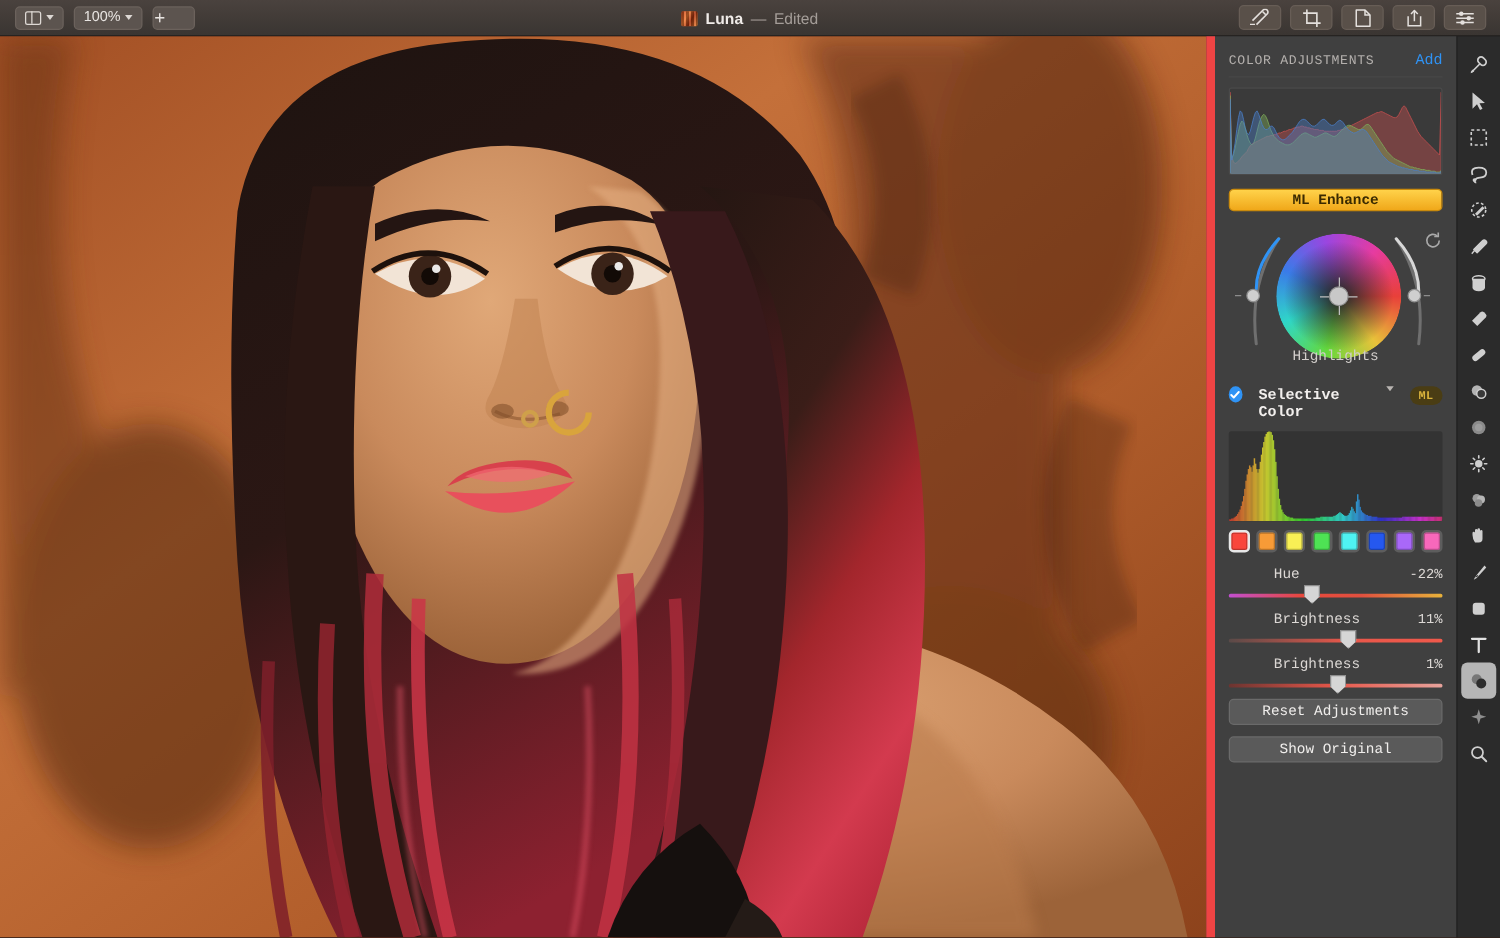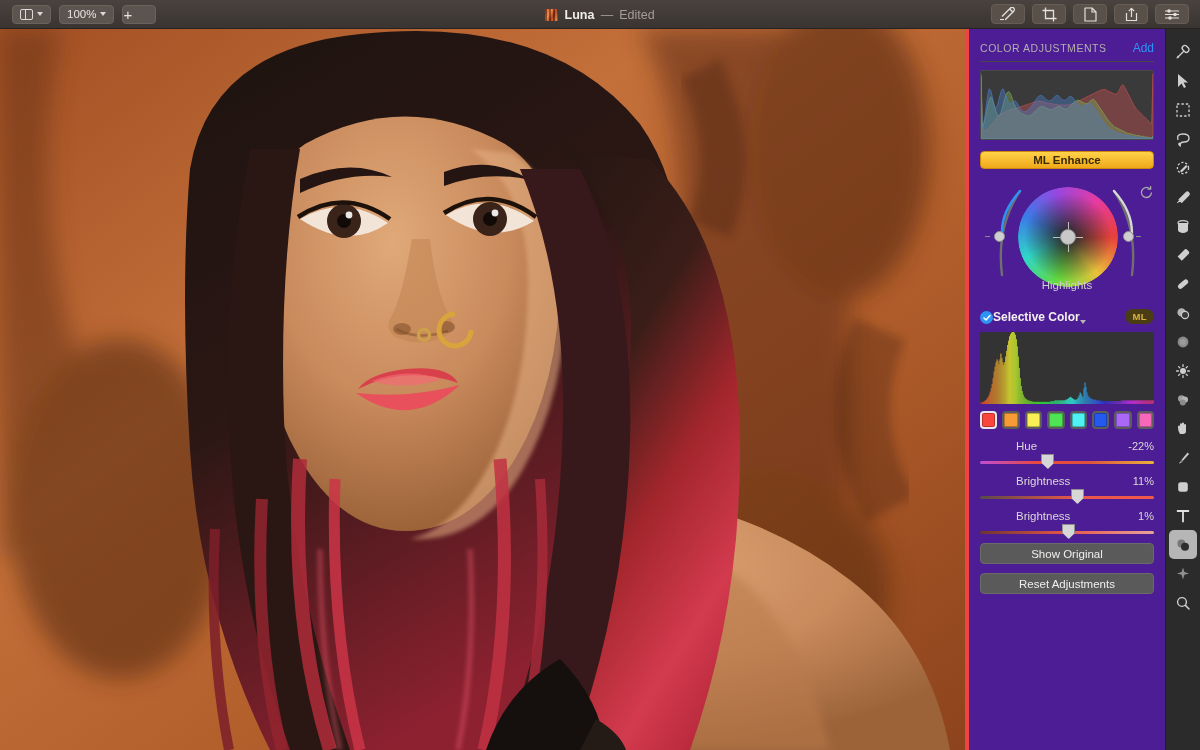--- a/index.html
+++ b/index.html
@@ -37,22 +37,22 @@
     border:1px solid #675d56; display:flex; align-items:center; justify-content:center; cursor:default; }
 
   
   .body { flex:1; display:flex; min-height:0; }
 
   
   .canvas { position:relative; width:965px; flex:0 0 965px; overflow:hidden; background:#7a3a1e; }
   .photo { position:absolute; inset:0; }
 
   
-  .panel { flex:0 0 200px; width:200px; background:#4c1d95; position:relative;
-    border-left:4px solid #ef4444; padding:0 11px; overflow:hidden; }
+  .panel { flex:0 0 200px; width:200px; background:#404040; position:relative;
+    border-left:7px solid #ef4444; padding:0 11px; overflow:hidden;font-family:Liberation Mono, monospace; }
 
   .panel-head { display:flex; align-items:baseline; justify-content:space-between;
     padding:12px 0 6px; }
   .panel-title { font-size:10.5px; letter-spacing:.55px; color:#b4b0ad; }
   .panel-add { font-size:12px; color:#2f93f5; cursor:default; }
   .hr { height:1px; background:#474747; margin-bottom:8px; }
 
   .histo { height:70px; background:#3a3a3a; border:1px solid #4a4a4a; border-radius:2px;
     position:relative; overflow:hidden; }
   .histo svg { display:block; width:100%; height:100%; }
@@ -82,21 +82,21 @@
   .arc-knob { position:absolute; width:11px; height:11px; border-radius:50%;
     background:#cfcfcf; border:1px solid #909090; }
   .arc-tick { position:absolute; width:5px; height:1px; background:#8c8c8c; }
 
   .wheel-label { position:absolute; left:0; right:0; text-align:center;
     font-size:11.5px; color:#d2cecb; }
 
   .reset-icon { position:absolute; right:0; top:6px; width:15px; height:15px; cursor:default; }
 
   
-  .sc-head { display:flex; align-items:flex-end; gap:0; margin-top:14px; }
+  .sc-head { display:flex; align-items:flex-start; gap:13px; margin-top:14px; }
   .sc-check { width:13px; height:13px; border-radius:50%; background:#2f93f5;
     display:flex; align-items:center; justify-content:center; }
   .sc-title { font-size:12px; color:#f2efed; font-weight:bold; }
   .sc-chev { width:0;height:0;border-left:3.2px solid transparent;border-right:3.2px solid transparent;
     border-top:4px solid #b9b5b2; }
   .sc-ml { margin-left:auto; background:#4a3d14; color:#d9b23c; font-size:9.5px; font-weight:bold;
     padding:2px 7px; border-radius:8px; letter-spacing:.4px; }
 
   .huehisto { margin-top:8px; height:72px; background:#333333; border-radius:2px; overflow:hidden; }
   .huehisto svg { display:block; width:100%; height:100%; }
@@ -597,24 +597,24 @@
               <span class="slider-name">Brightness</span>
               <span class="slider-val">1%</span>
             </div>
             <div class="track" style="background:linear-gradient(90deg,#6b3430,#e8574a 50%,#e7a39c)">
               <div class="knob" style="left:51%"></div>
             </div>
           </div>
         </div>
 
       <div class="btm-btn">
+        <span>Reset Adjustments</span>
+      </div>
+      <div class="btm-btn">
         <span>Show Original</span>
-      </div>
-      <div class="btm-btn">
-        <span>Reset Adjustments</span>
       </div>
     </div>
 
     <div class="tools" id="toolstrip">
         <div class="tool">
           <svg width="18" height="18" viewBox="0 0 18 18">
             <path d="M3 15 L10 8 M9 7 a2.6 2.6 0 0 1 3.7 -3.7 l1.5 1.5 a2.6 2.6 0 0 1 -3.7 3.7 Z" fill="none" stroke="#cfcfcf" stroke-width="1.4"></path>
             <path d="M2.4 15.6 l1.4 -3 l1.6 1.6 Z" fill="#cfcfcf"></path>
           </svg>
         </div>

